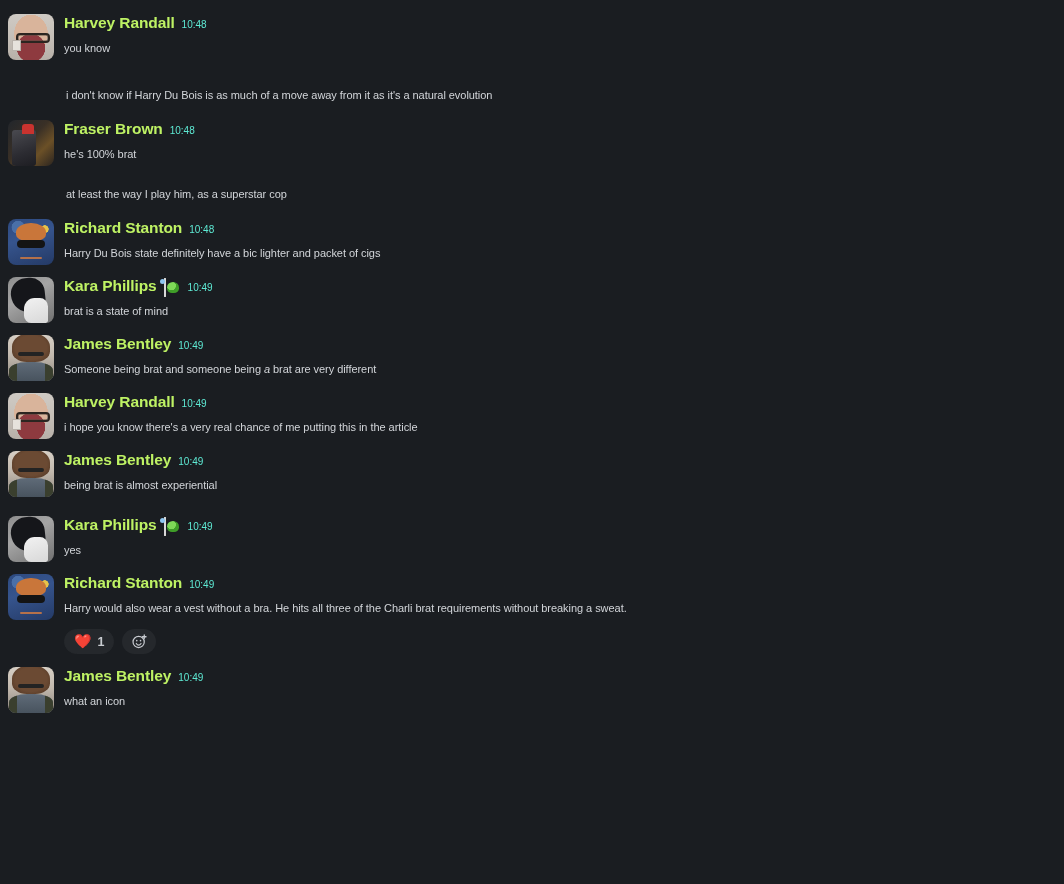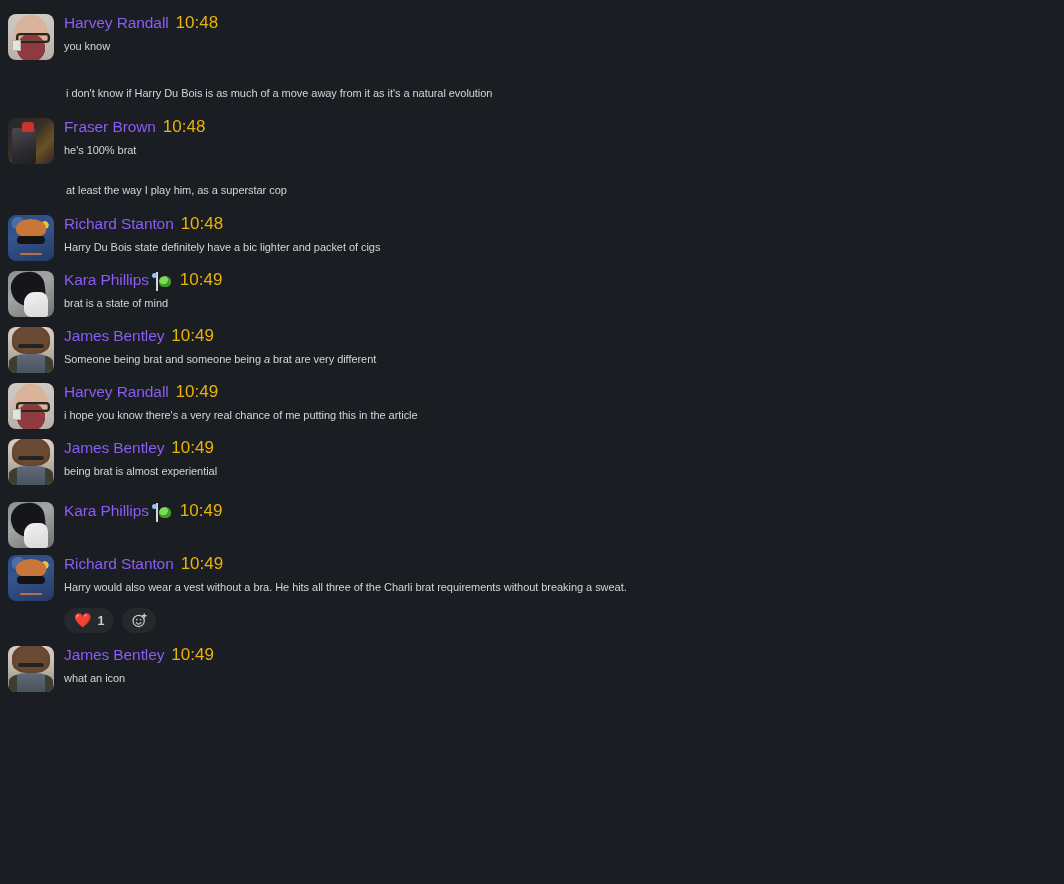--- a/index.html
+++ b/index.html
@@ -57,39 +57,39 @@
 
   .meta {
     display: flex;
     align-items: baseline;
     gap: 7px;
     line-height: 22px;
     margin-bottom: 1px;
   }
 
   .username {
-    font-weight: 400;
+    font-weight: 700;
     font-size: 15.5px;
-    color: #8b5cf6;
+    color: #bef264;
     letter-spacing: -0.1px;
     white-space: nowrap;
   }
 
   .status-emoji {
     display: inline-block;
     width: 17px;
     height: 17px;
     position: relative;
     top: 2px;
     flex: 0 0 auto;
   }
 
   .timestamp {
-    font-size: 17px;
-    color: #eab308;
+    font-size: 10px;
+    color: #5eead4;
     white-space: nowrap;
   }
 
   .text {
     font-size: 11px;
     line-height: 22px;
     color: #d2d5d9;
     padding: 7px 0 7px 0;
     word-wrap: break-word;
     letter-spacing: -0.05px;
@@ -375,20 +375,21 @@
     <div class="msg">
       <div class="avatar-col">
         <div class="avatar av-kara"></div>
       </div>
       <div class="body-col">
         <div class="meta">
           <span class="username">Kara Phillips</span>
           <span class="status-emoji"><span class="status-frog"></span></span>
           <span class="timestamp">10:49</span>
         </div>
+        <div class="text tight">yes</div>
       </div>
     </div>
     <div class="msg">
       <div class="avatar-col">
         <div class="avatar av-richard"></div>
       </div>
       <div class="body-col">
         <div class="meta">
           <span class="username">Richard Stanton</span>
           <span class="timestamp">10:49</span>

